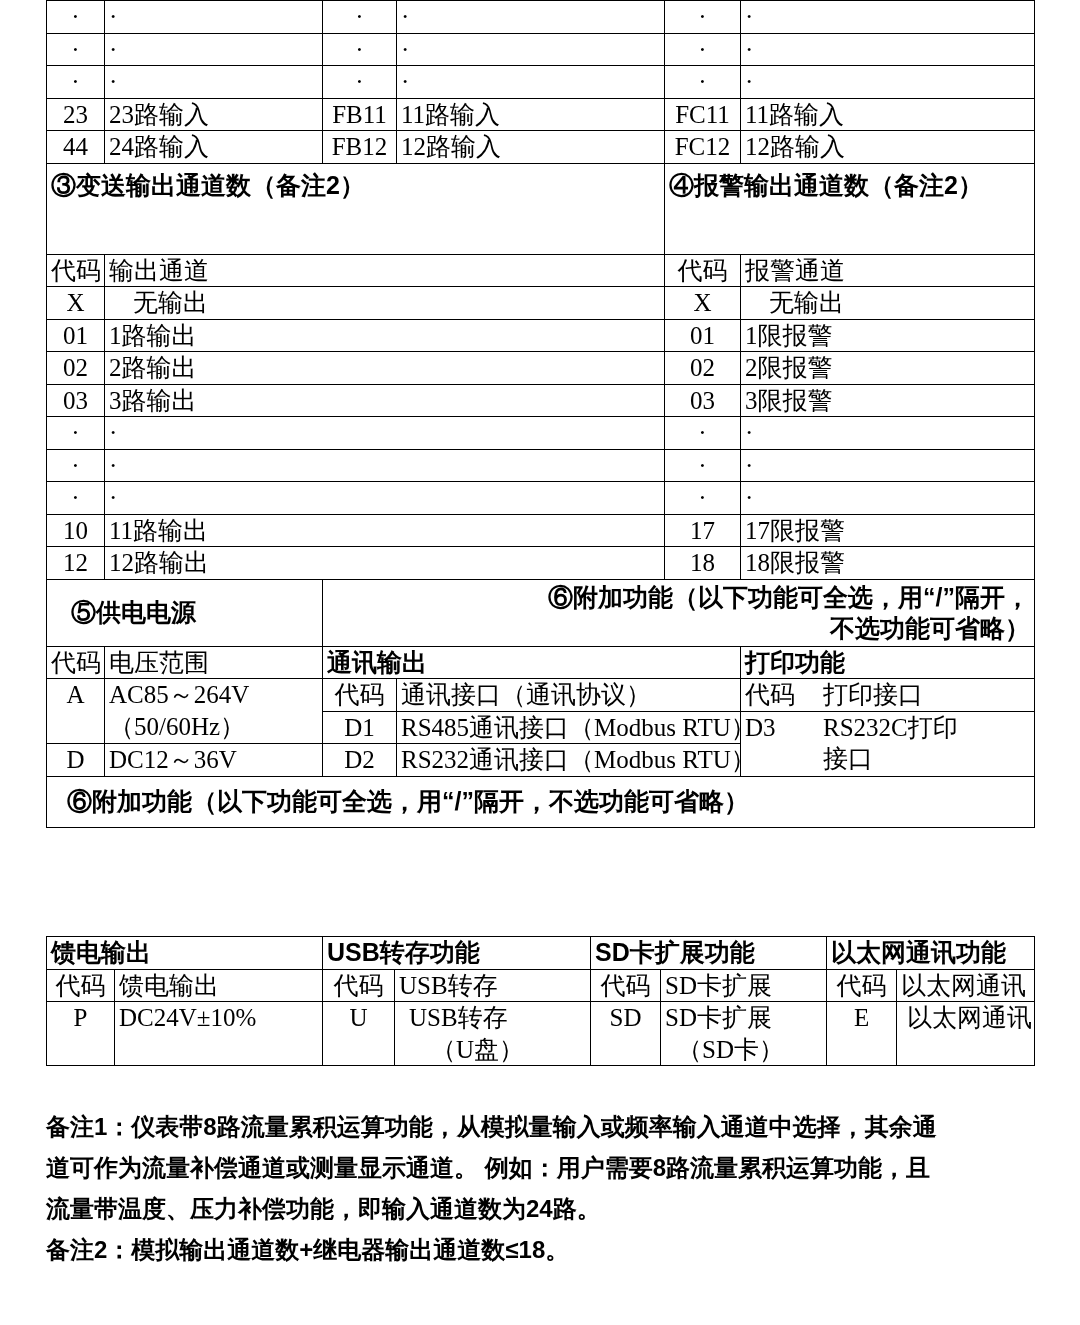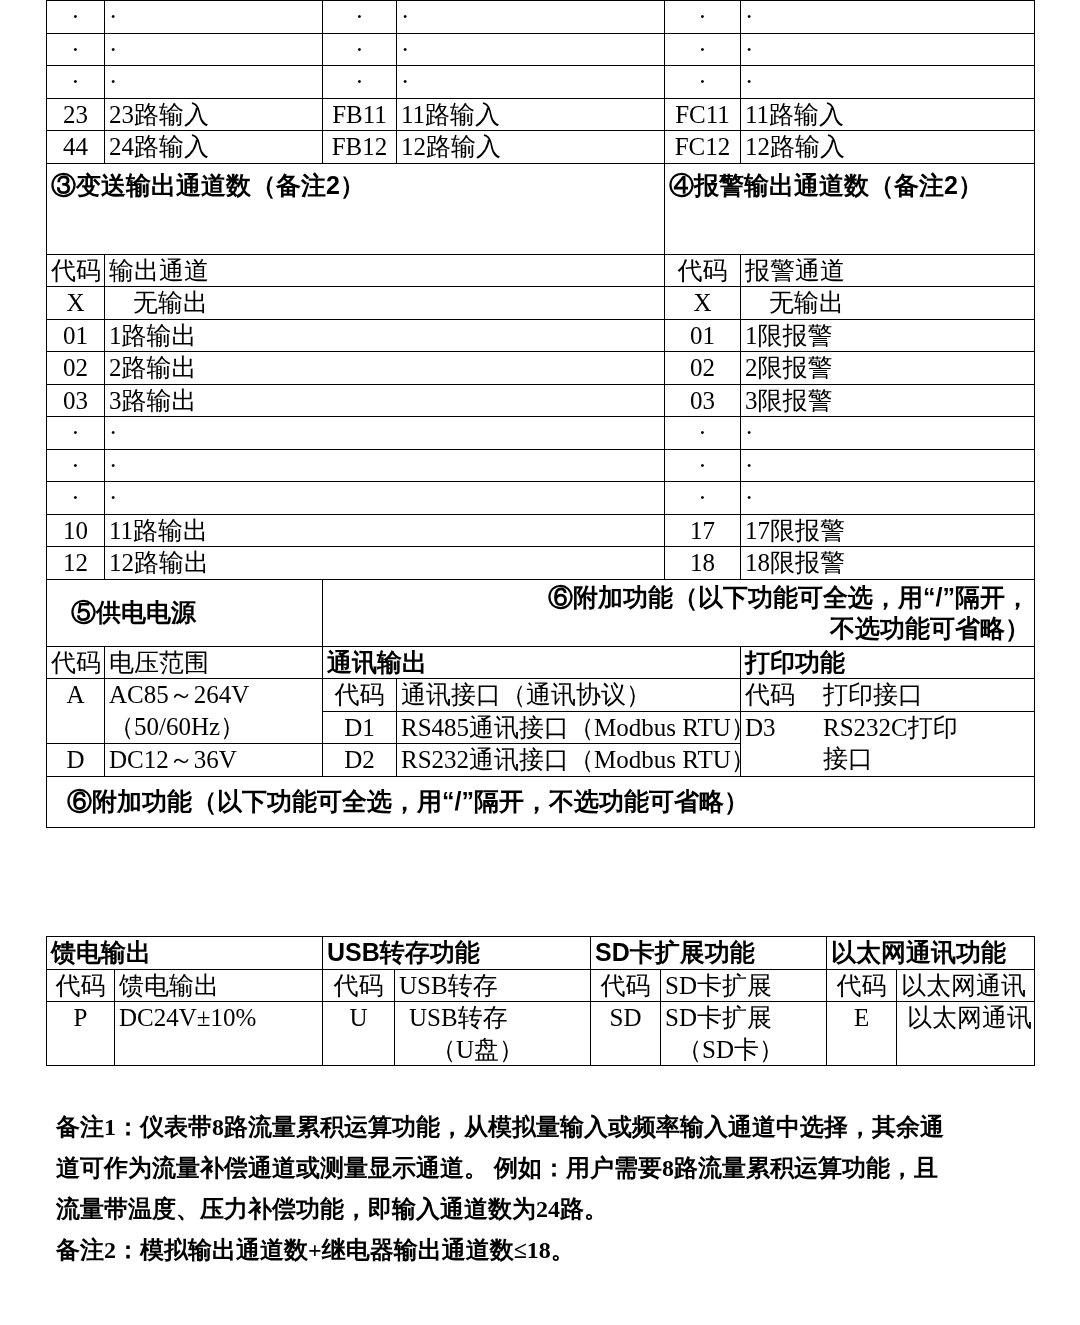--- a/index.html
+++ b/index.html
@@ -54,21 +54,21 @@
   .notes {
     position: absolute;
     left: 46px;
     top: 1108px;
     width: 990px;
     font-family: "Liberation Sans", "DejaVu Sans", sans-serif;
     font-weight: bold;
     font-size: 24px;
     line-height: 1.62;
   }
-  .notes p { margin: 0 0 2px 10px; font-family: Liberation Serif, serif; }
+  .notes p { margin: 0 0 2px 0; }
   .subhdr {
     font-family: "Liberation Sans", "DejaVu Sans", sans-serif;
     font-weight: bold;
     font-size: 25px;
   }
 </style>
 </head>
 <body>
 
 <div class="page">

